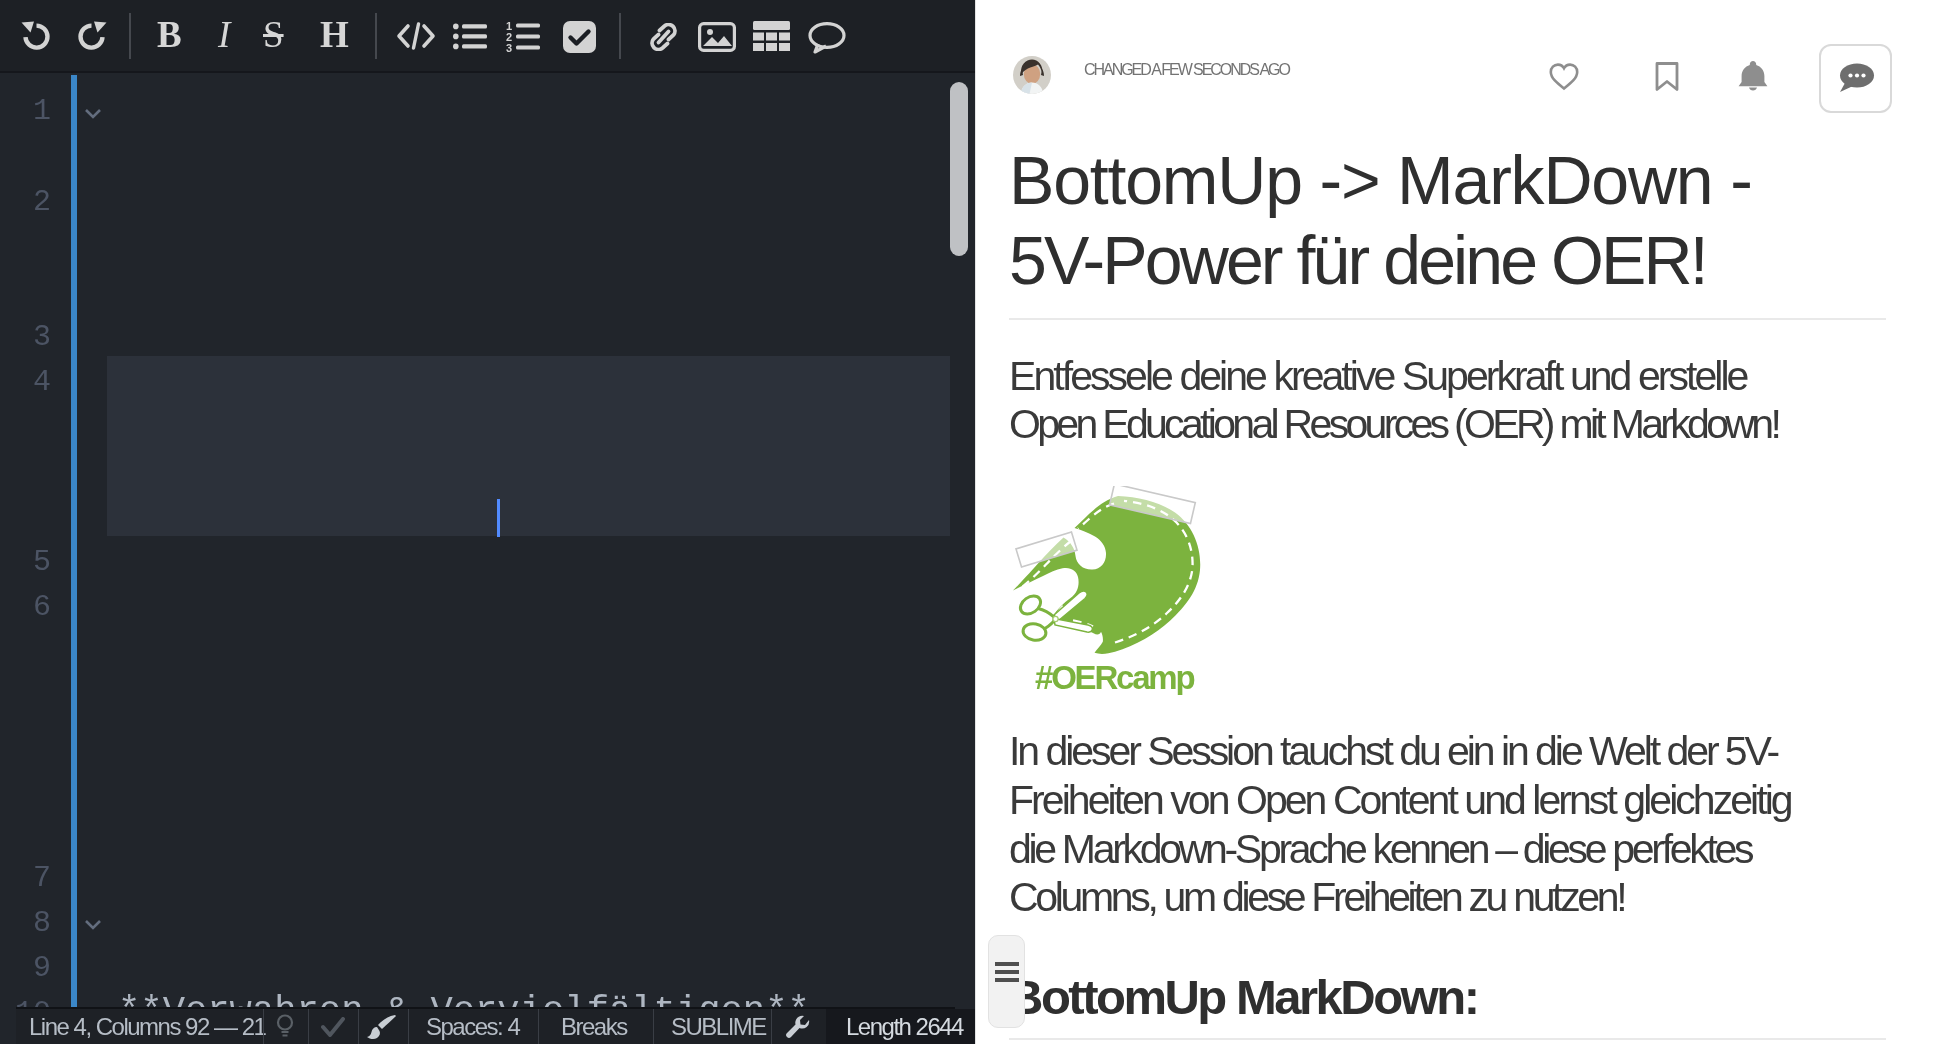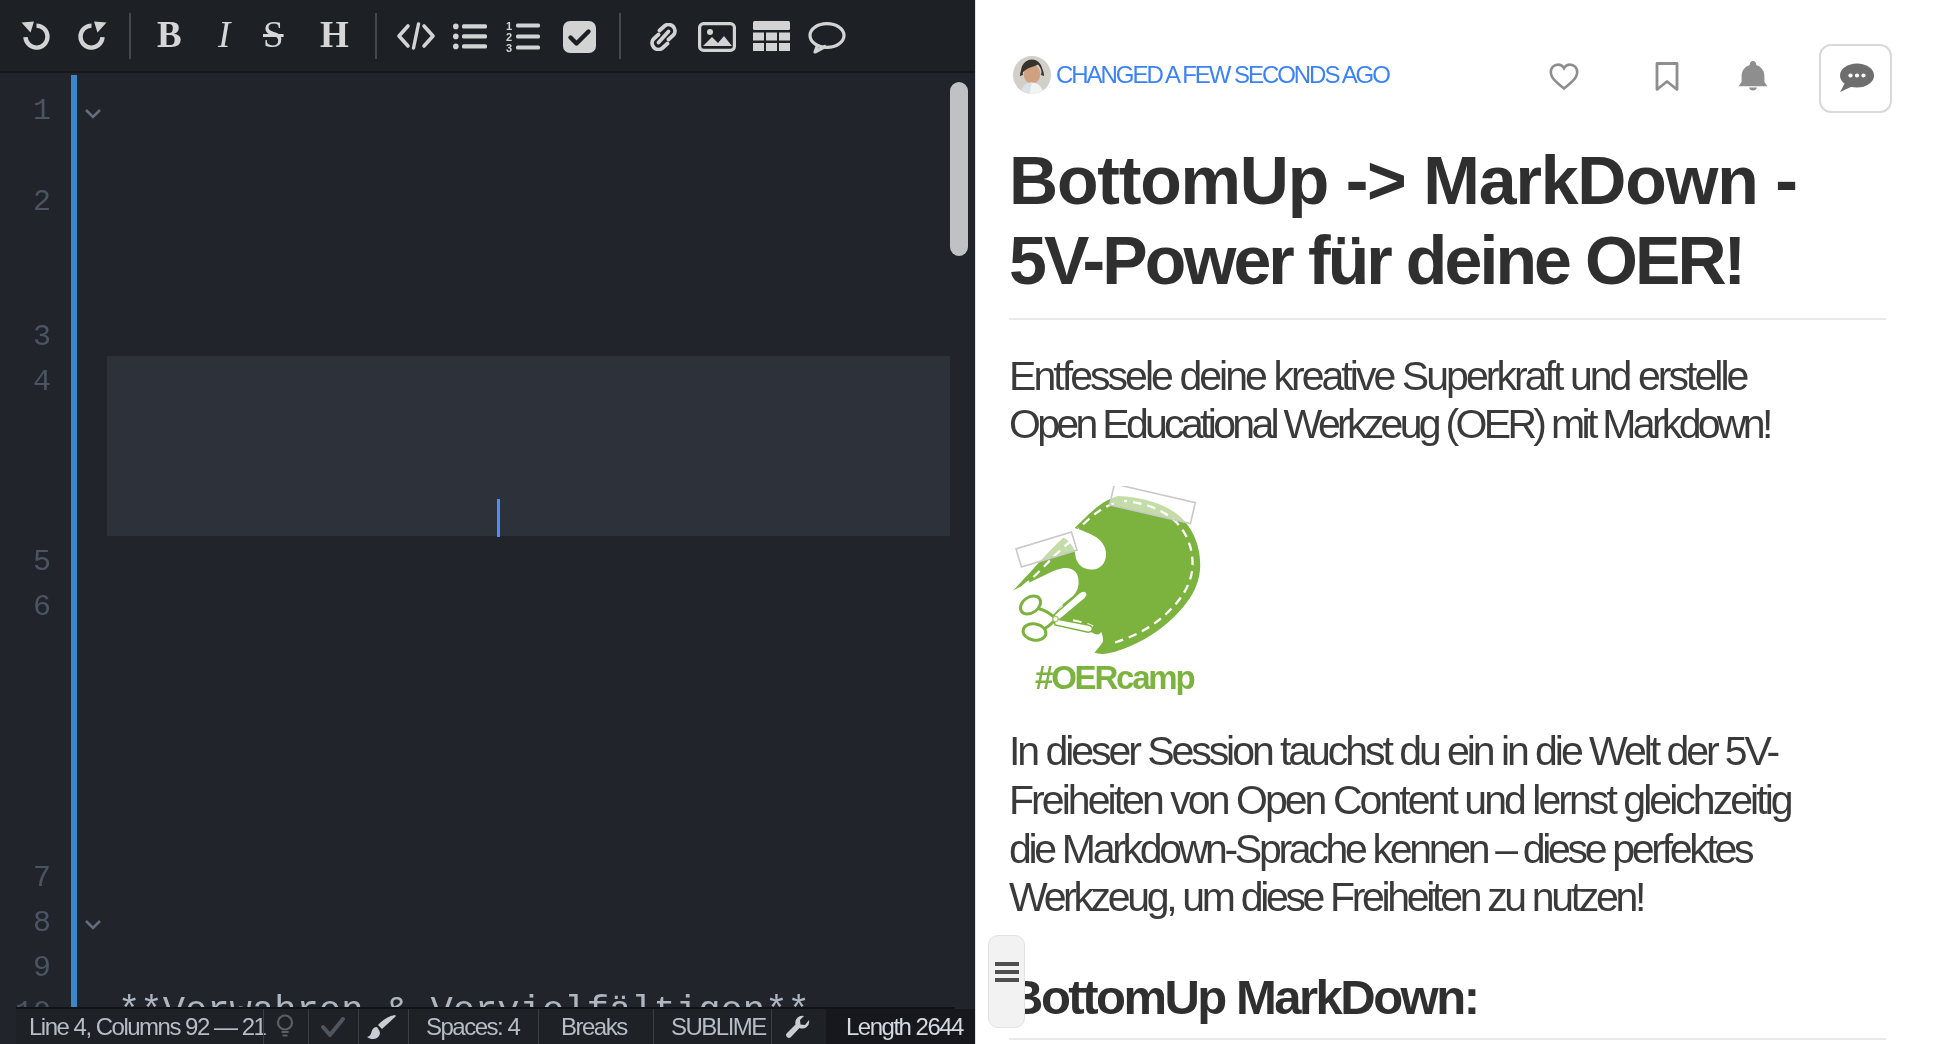--- a/index.html
+++ b/index.html
@@ -21,22 +21,22 @@
 #hl4{position:absolute;left:107px;top:280.9px;width:843px;height:180.4px;background:#2c313a}
 #caret{position:absolute;left:497px;top:424px;width:3px;height:38px;background:#528bff}
 #sbar{position:absolute;left:950px;top:7px;width:18px;height:174px;border-radius:9px;background:#bfc1c4}
 .chev{position:absolute;width:22px;height:22px}
 
 #status{position:absolute;left:16px;top:1007px;width:939px;height:37px;background:#1e2126;border-top:2px solid #101216;font-size:24px;color:#b6bdc6;letter-spacing:-1.5px}
 .ssep{position:absolute;top:0;width:1px;height:35px;background:#3a3e45}
 .stxt{position:absolute;top:4px;white-space:pre}
 
 #right{position:absolute;left:975px;top:0;width:963px;height:1044px;background:#fff;border-left:1px solid #e3e3e3}
-#meta{position:absolute;left:1056px;top:61px;font-size:24px;letter-spacing:-2.05px;color:#3b82f6}
-#h1{position:absolute;left:1009px;top:141px;font-size:68px;font-weight:bold;line-height:79.5px;color:#2f2f2f;white-space:pre}
+#meta{position:absolute;left:1084px;top:61px;font-size:16px;letter-spacing:-2.05px;color:#737373}
+#h1{position:absolute;left:1009px;top:141px;font-size:68px;font-weight:normal;line-height:79.5px;color:#2f2f2f;white-space:pre}
 #hr1{position:absolute;left:1009px;top:318px;width:877px;height:2px;background:#e9e9e9}
 .para{position:absolute;left:1009px;font-size:41px;line-height:48.8px;letter-spacing:-2.95px;color:#3a3a3a;white-space:pre}
 #h2{position:absolute;left:1008px;top:969px;font-size:49px;font-weight:bold;letter-spacing:-2.5px;color:#2f2f2f}
 #hr2{position:absolute;left:1009px;top:1038px;width:877px;height:2px;background:#e9e9e9}
 #pill{position:absolute;left:988px;top:935px;width:37px;height:93px;background:#f2f2f2;border:1px solid #e2e2e2;border-radius:10px}
 .pbar{position:absolute;left:6px;width:24px;height:4px;background:#4f4f4f}
 </style></head><body>
 <div id="stage">
 <div id="left">
   <div id="editor">
@@ -260,25 +260,25 @@
     <ellipse cx="29.5" cy="150" rx="11.5" ry="8.2" transform="rotate(10 29.5 150)" fill="#fff" stroke="#7cb33e" stroke-width="3"></ellipse>
     <circle cx="50.5" cy="137" r="2.6" fill="#fff" stroke="#a5cd70" stroke-width="1.2"></circle>
   </g>
   </g>
   <text x="26" y="202.5" font-family="Liberation Sans" font-weight="bold" font-size="33" letter-spacing="-2.2" fill="#7cb33e">#OERcamp</text>
 </svg>
 <div id="h1"><span style="letter-spacing:-1.2px">BottomUp -&gt; MarkDown -</span>
 <span style="letter-spacing:-2.9px">5V-Power für deine OER!</span></div>
 <div id="hr1"></div>
 <div class="para" style="top:351.6px"><span>Entfessele deine kreative Superkraft und erstelle</span>
-<span style="letter-spacing:-3.69px">Open Educational Werkzeug (OER) mit Markdown!</span></div>
+<span style="letter-spacing:-3.69px">Open Educational Resources (OER) mit Markdown!</span></div>
 <div class="para" style="top:727px"><span style="letter-spacing:-3.05px">In dieser Session tauchst du ein in die Welt der 5V-</span>
 <span>Freiheiten von Open Content und lernst gleichzeitig</span>
 <span style="letter-spacing:-3.31px">die Markdown-Sprache kennen – diese perfektes</span>
-<span style="letter-spacing:-3.33px">Werkzeug, um diese Freiheiten zu nutzen!</span></div>
+<span style="letter-spacing:-3.33px">Columns, um diese Freiheiten zu nutzen!</span></div>
 <div id="h2">BottomUp MarkDown:</div>
 <div id="hr2"></div>
 <div id="pill">
       <div class="pbar" style="top:26px"></div>
       <div class="pbar" style="top:34px"></div>
       <div class="pbar" style="top:42px"></div>
     </div>
 </div>
 
 </body></html>

